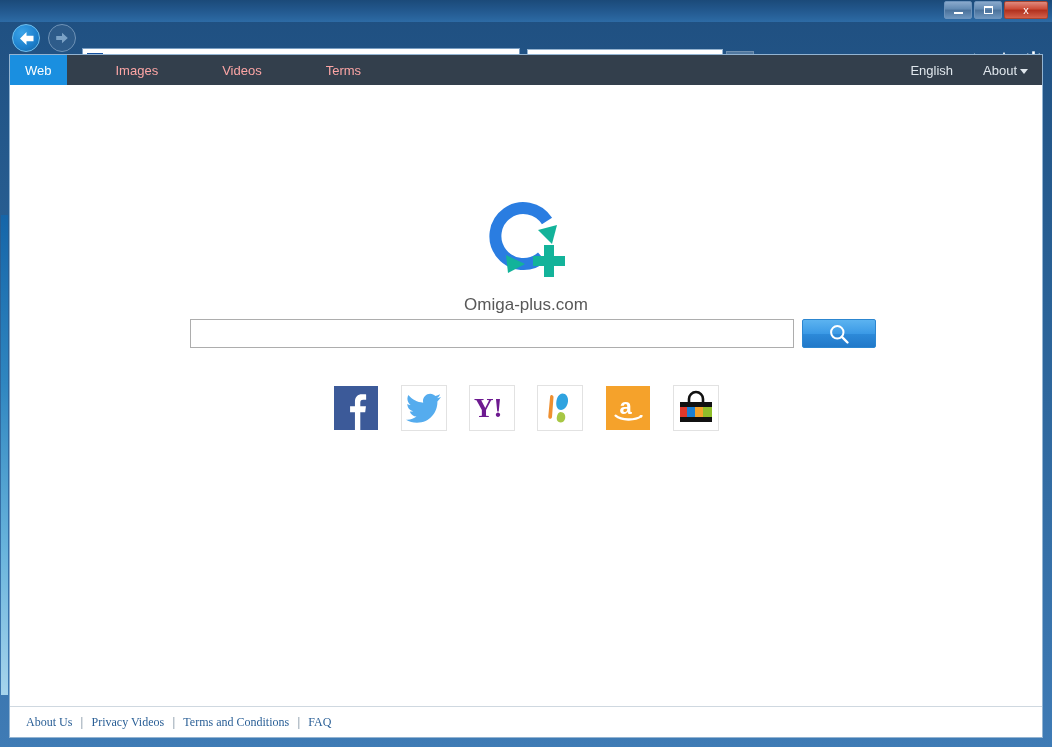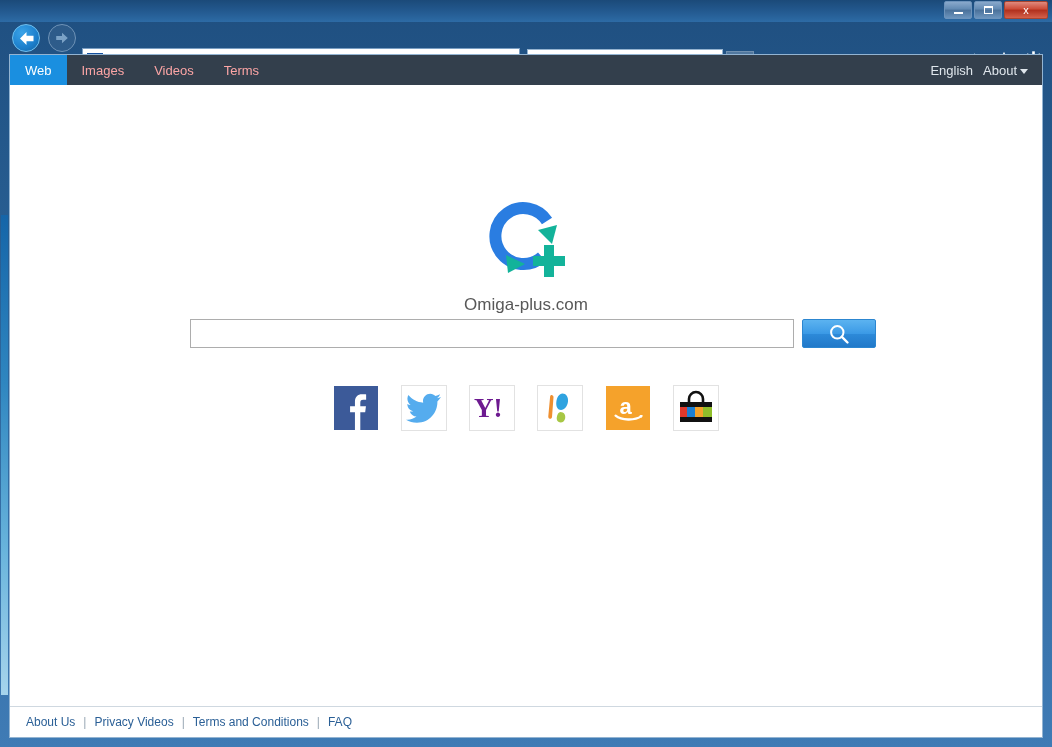--- a/index.html
+++ b/index.html
@@ -212,35 +212,35 @@
     overflow: hidden;
   }
   .sitenav {
     height: 30px;
     background: #333f4c;
     display: flex;
     align-items: stretch;
     color: #e9eef3;
     font-size: 13px;
   }
-  .sitenav-left { display: flex; align-items: stretch; }
+  .sitenav-left { display: flex; align-items: stretch; gap: 34px; }
   .navitem {
     display: flex; align-items: center;
     padding: 0 15px;
     color: #fca5a5;
   }
   .navitem.active {
     background: #1a8fe0;
     color: #ffffff;
   }
   .sitenav-right {
     margin-left: auto;
     display: flex;
     align-items: center;
-    gap: 10px;
+    gap: 30px;
     padding-right: 14px;
     color: #dfe6ec;
     font-size: 13px;
   }
   .caret-dn {
     display: inline-block;
     width: 0; height: 0;
     border-left: 4px solid transparent;
     border-right: 4px solid transparent;
     border-top: 5px solid #dfe6ec;
@@ -330,20 +330,21 @@
     border-top: 1px solid #cfd8e0;
     display: flex;
     align-items: center;
     padding-left: 16px;
     font-size: 12px;
     gap: 0;
   }
   .footer a {
     color: #2a5f96;
     text-decoration: none;
+    font-family: Liberation Serif, serif;
   }
   .footer .sep {
     color: #9aa8b5;
     padding: 0 8px;
   }
 
   
   .edge-stripe {
     position: absolute;
     left: 1px; top: 215px;

